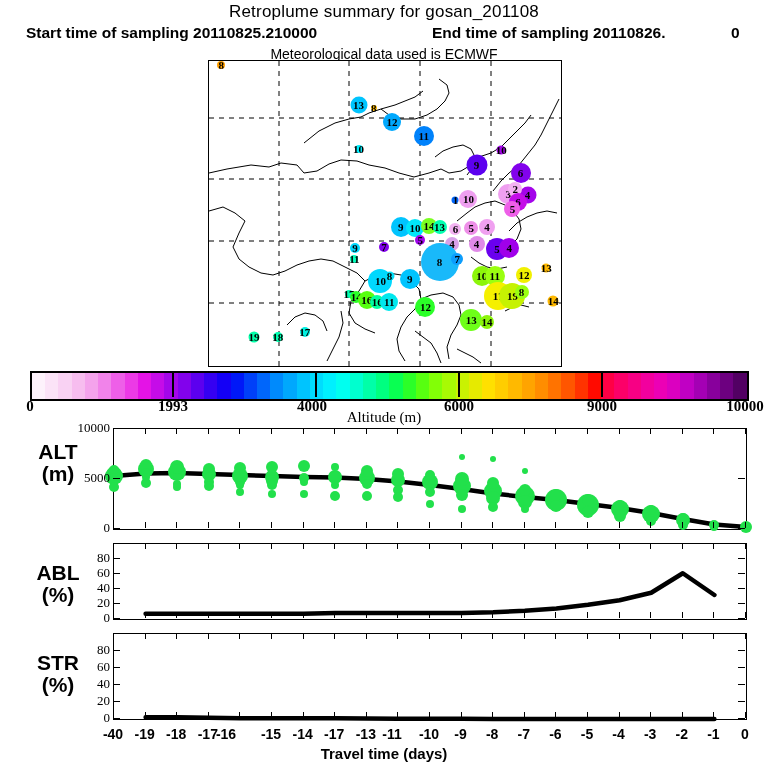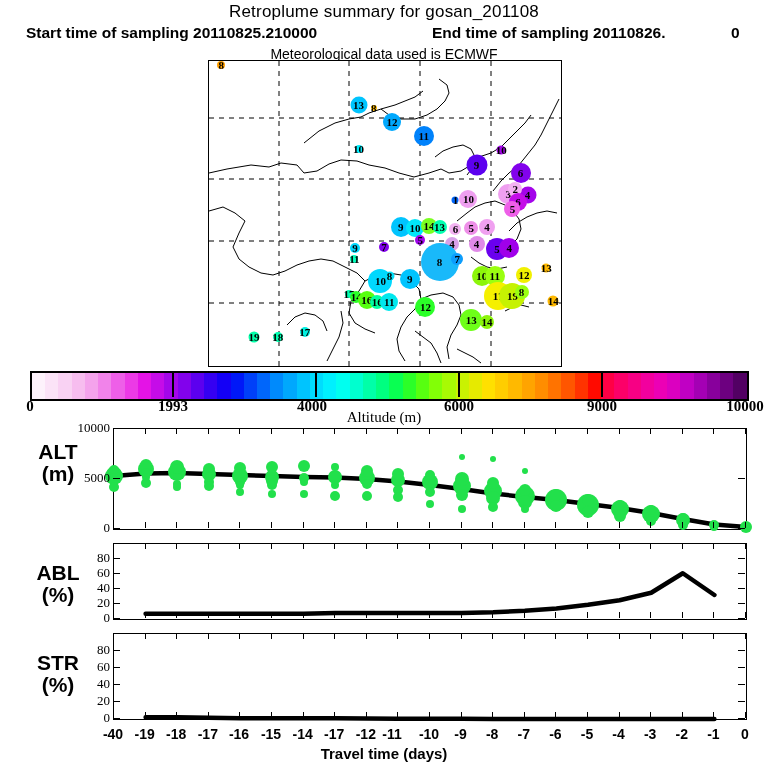--- a/index.html
+++ b/index.html
@@ -467,21 +467,21 @@
     <div class="tickx" style="left: 176.2px; top: 612px;"></div>
     <div class="tickx" style="left: 176.2px; top: 633px;"></div>
     <div class="tickx" style="left: 176.2px; top: 712px;"></div>
     <div class="xlab" style="left: 207.8px;">-17</div>
     <div class="tickx" style="left: 207.8px; top: 428px;"></div>
     <div class="tickx" style="left: 207.8px; top: 522px;"></div>
     <div class="tickx" style="left: 207.8px; top: 543px;"></div>
     <div class="tickx" style="left: 207.8px; top: 612px;"></div>
     <div class="tickx" style="left: 207.8px; top: 633px;"></div>
     <div class="tickx" style="left: 207.8px; top: 712px;"></div>
-    <div class="xlab" style="left: 239px;">-16</div>
+    <div class="xlab" style="left: 226px;">-16</div>
     <div class="tickx" style="left: 239.4px; top: 428px;"></div>
     <div class="tickx" style="left: 239.4px; top: 522px;"></div>
     <div class="tickx" style="left: 239.4px; top: 543px;"></div>
     <div class="tickx" style="left: 239.4px; top: 612px;"></div>
     <div class="tickx" style="left: 239.4px; top: 633px;"></div>
     <div class="tickx" style="left: 239.4px; top: 712px;"></div>
     <div class="xlab" style="left: 271px;">-15</div>
     <div class="tickx" style="left: 271px; top: 428px;"></div>
     <div class="tickx" style="left: 271px; top: 522px;"></div>
     <div class="tickx" style="left: 271px; top: 543px;"></div>
@@ -495,21 +495,21 @@
     <div class="tickx" style="left: 302.6px; top: 612px;"></div>
     <div class="tickx" style="left: 302.6px; top: 633px;"></div>
     <div class="tickx" style="left: 302.6px; top: 712px;"></div>
     <div class="xlab" style="left: 334.2px;">-17</div>
     <div class="tickx" style="left: 334.2px; top: 428px;"></div>
     <div class="tickx" style="left: 334.2px; top: 522px;"></div>
     <div class="tickx" style="left: 334.2px; top: 543px;"></div>
     <div class="tickx" style="left: 334.2px; top: 612px;"></div>
     <div class="tickx" style="left: 334.2px; top: 633px;"></div>
     <div class="tickx" style="left: 334.2px; top: 712px;"></div>
-    <div class="xlab" style="left: 365.8px;">-12</div>
+    <div class="xlab" style="left: 365.8px;">-13</div>
     <div class="tickx" style="left: 365.8px; top: 428px;"></div>
     <div class="tickx" style="left: 365.8px; top: 522px;"></div>
     <div class="tickx" style="left: 365.8px; top: 543px;"></div>
     <div class="tickx" style="left: 365.8px; top: 612px;"></div>
     <div class="tickx" style="left: 365.8px; top: 633px;"></div>
     <div class="tickx" style="left: 365.8px; top: 712px;"></div>
     <div class="xlab" style="left: 392px;">-11</div>
     <div class="tickx" style="left: 397.4px; top: 428px;"></div>
     <div class="tickx" style="left: 397.4px; top: 522px;"></div>
     <div class="tickx" style="left: 397.4px; top: 543px;"></div>

